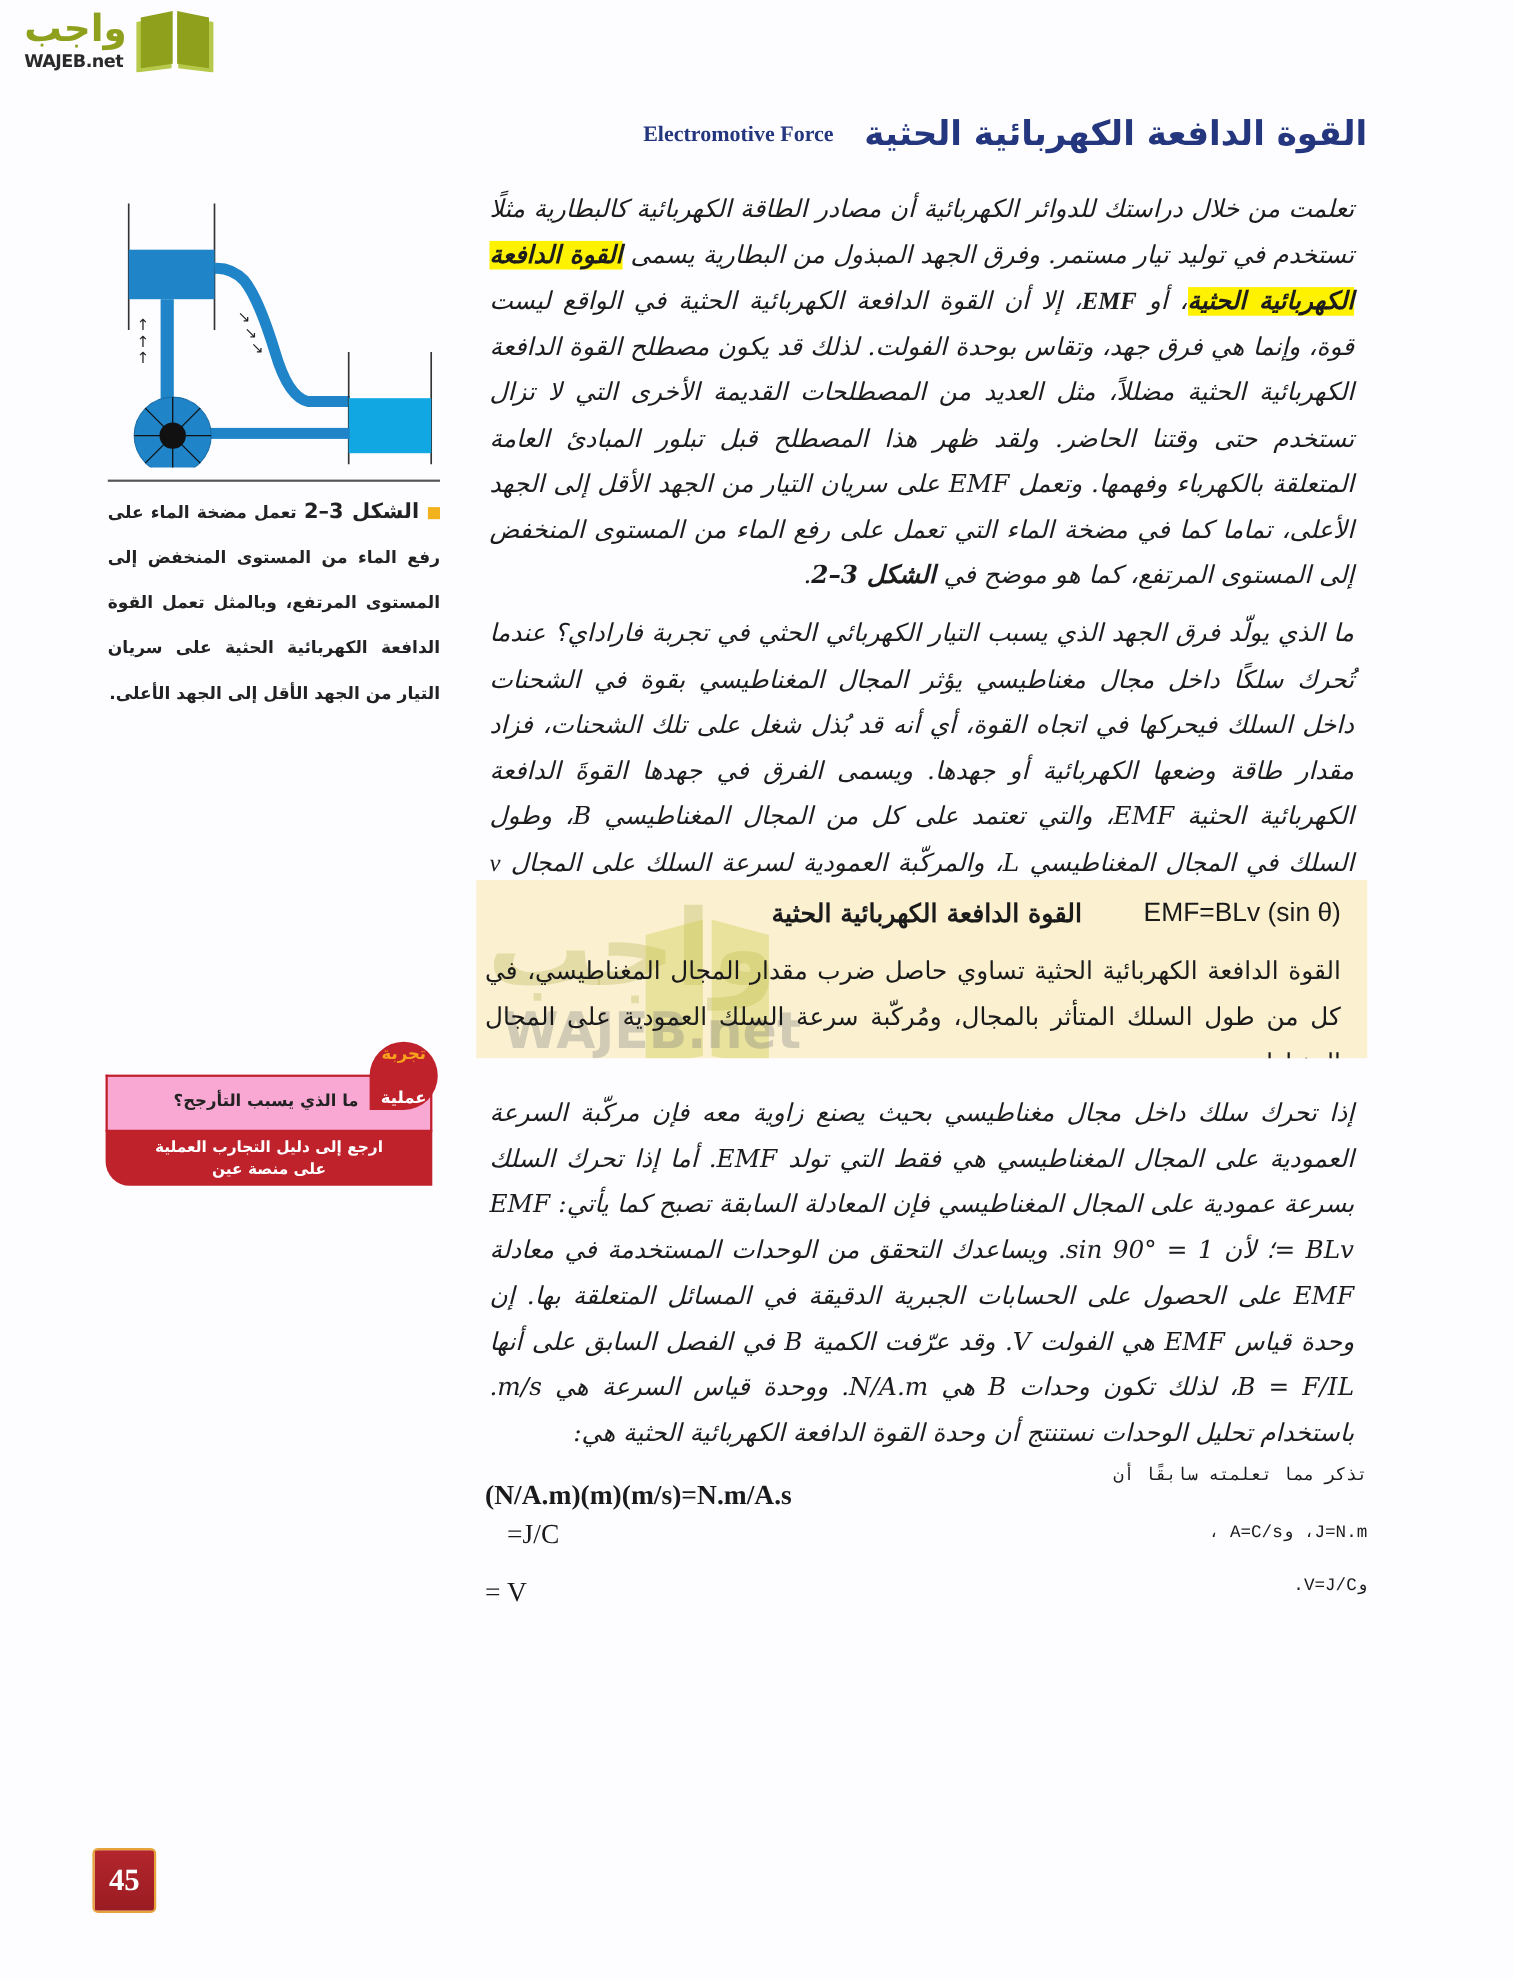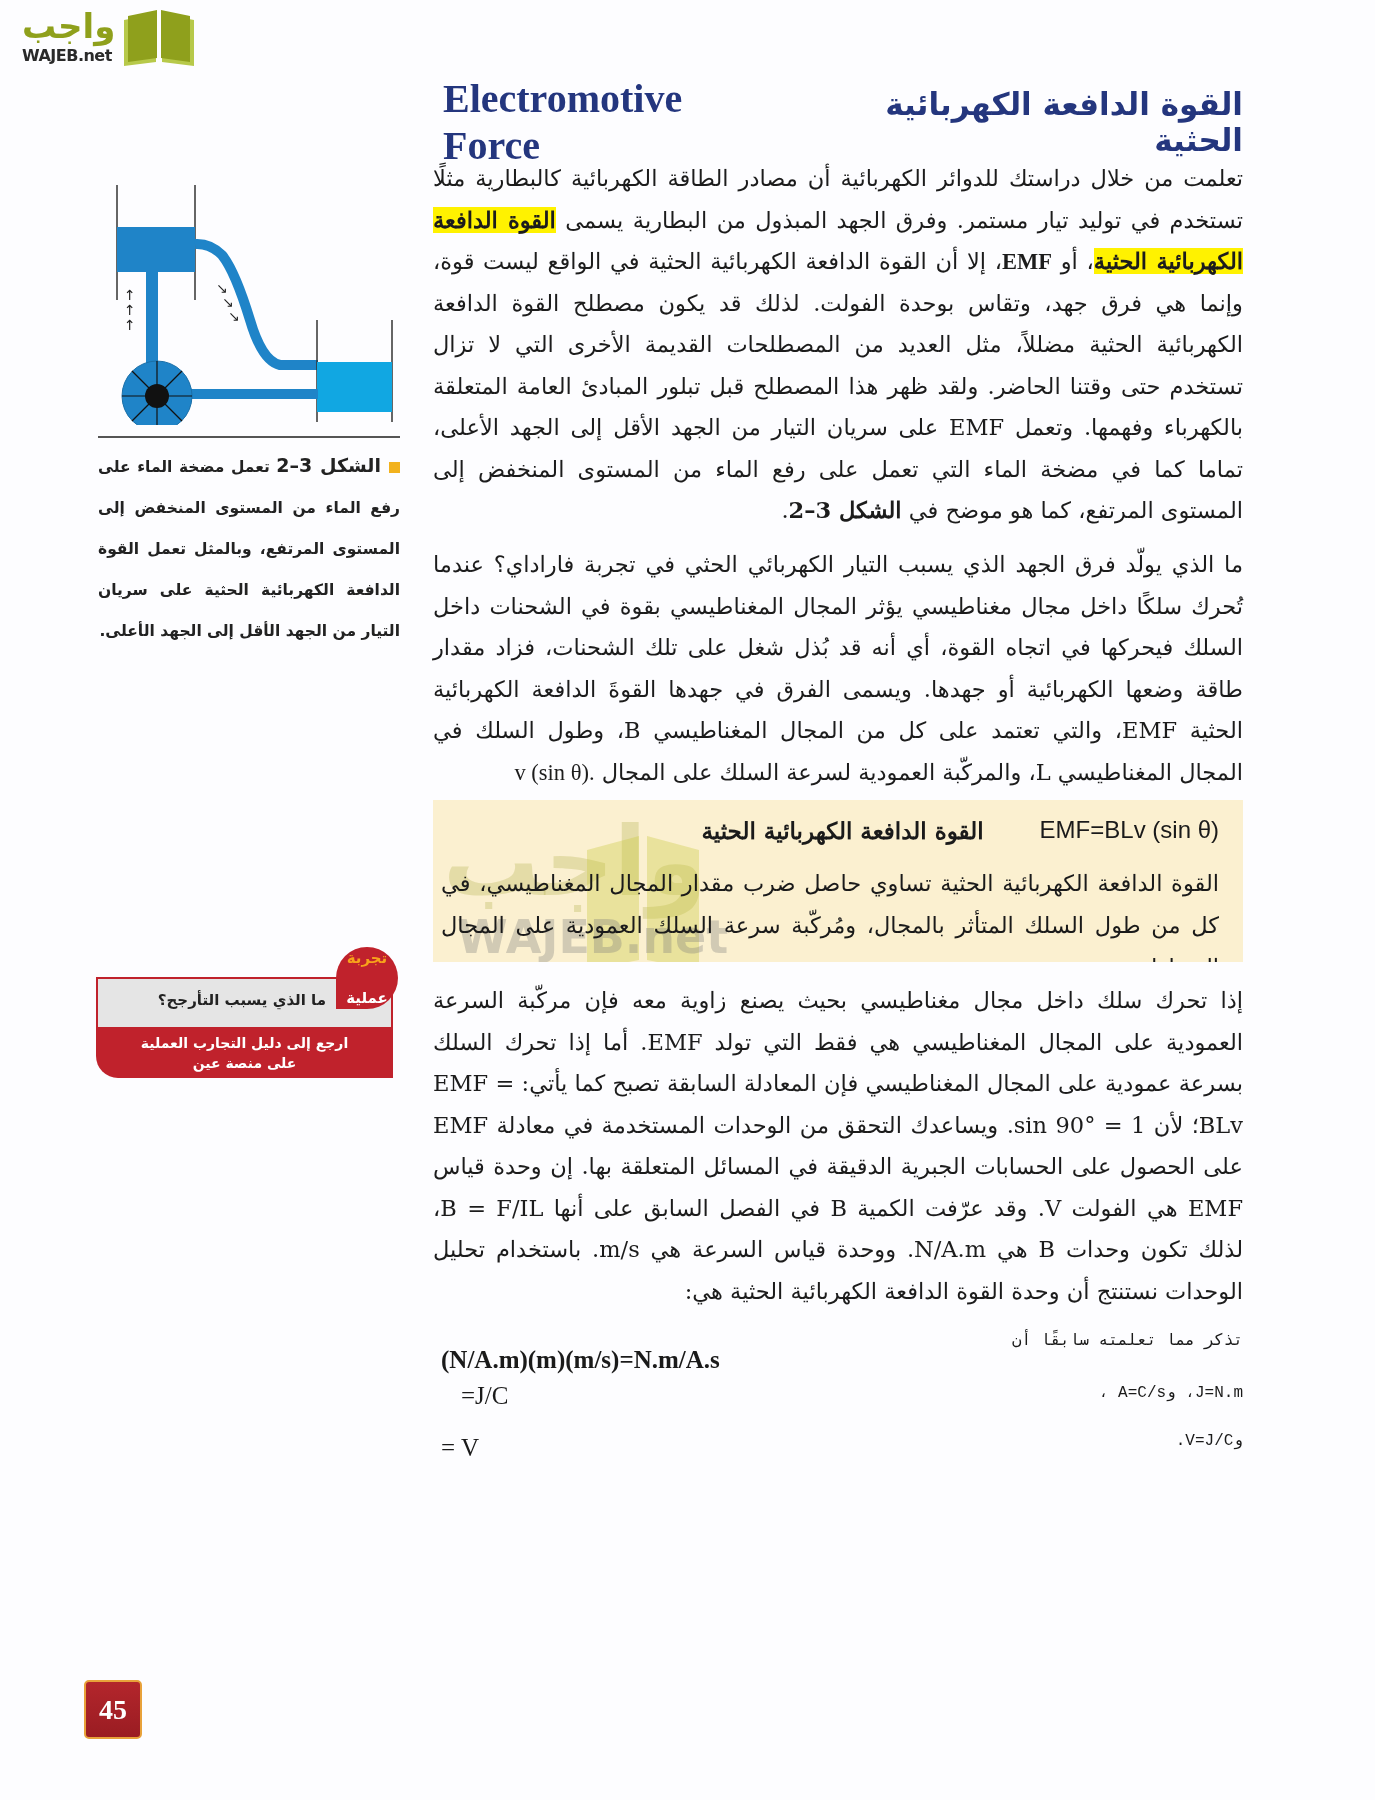--- a/index.html
+++ b/index.html
@@ -13,28 +13,28 @@
              font-weight: bold; font-size: 34px; color: #8fa01c; direction: rtl; }
   .logo-en { position: absolute; left: 10px; top: 40px; font-family: "DejaVu Sans", sans-serif;
              font-weight: bold; font-size: 16px; color: #2a2a2a; letter-spacing: -0.5px; }
   .logo-book { position: absolute; left: 108px; top: 4px; width: 78px; height: 56px; }
 
   
   .title { right: 132px; top: 98px; width: 800px; height: 48px; display: flex;
            flex-direction: row-reverse; align-items: center; gap: 28px; }
   .title-ar { font-family: "DejaVu Sans", sans-serif; font-weight: bold; font-size: 31px;
               color: #24367e; direction: rtl; }
-  .title-en { font-family: "Liberation Serif", serif; font-weight: bold; font-size: 40px;
+  .title-en { font-family: "Liberation Serif", serif; font-weight: bold; font-size: 20px;
               color: #24367e; }
 
   
   .col { right: 132px; width: 810px; direction: rtl; text-align: justify;
          font-family: "DejaVu Serif", "Liberation Serif", serif; font-size: 22.5px;
          line-height: 41.5px; color: #1c1c1c; }
-  .col p { margin: 0; }
+  .col p { margin: 12px; font-style: italic; }
   .hl { background: #fff200; font-weight: bold; }
   .b { font-weight: bold; }
   .lat { font-family: "Liberation Serif", serif; direction: ltr; unicode-bidi: embed; }
 
   
   .defbox { left: 433px; top: 800px; width: 810px; height: 162px; background: #fbf0d0;
             overflow: hidden; }
   .wm { position: absolute; font-family: "DejaVu Sans", sans-serif; font-weight: bold; }
   .wm-ar { left: 10px; top: 6px; font-size: 96px; color: rgba(170,170,60,0.28); direction: rtl; }
   .wm-en { left: 24px; top: 110px; font-size: 46px; color: rgba(120,120,120,0.32); }
@@ -56,21 +56,21 @@
   .fig-rule { left: 98px; top: 436px; width: 302px; height: 2px; background: #555; }
   .caption { left: 98px; top: 445px; width: 302px; direction: rtl; text-align: justify;
              font-family: "DejaVu Sans", sans-serif; font-weight: bold; font-size: 15.5px;
              line-height: 41px; color: #222; letter-spacing: 0.4px; }
   .cap-bullet { display: inline-block; width: 11px; height: 11px; background: #f2b21e;
                 margin-left: 8px; vertical-align: middle; }
   .cap-fig { font-size: 19px; font-weight: bold; }
 
   
   .lab { left: 96px; top: 977px; width: 296px; height: 101px; }
-  .lab-top { position: absolute; left: 0; top: 0; width: 293px; height: 50px; background: #e5e5e5;
+  .lab-top { position: absolute; left: 0; top: 0; width: 293px; height: 50px; background: #f9a8d4;
              border: 2px solid #c0222c; border-bottom: none; }
   .lab-q { position: absolute; right: 65px; top: 12px; direction: rtl; font-family: "DejaVu Sans", sans-serif;
            font-weight: bold; font-size: 15px; color: #222; }
   .lab-bottom { position: absolute; left: 0; top: 50px; width: 297px; height: 51px; background: #c0222c;
                 border-bottom-left-radius: 22px; color: #fff; text-align: center;
                 font-family: "DejaVu Sans", sans-serif; font-weight: bold; font-size: 14px; line-height: 20px;
                 padding-top: 6px; box-sizing: border-box; direction: rtl; }
   .lab-badge { position: absolute; left: 240px; top: -30px; width: 62px; height: 62px; background: #c0222c;
                border-radius: 31px 31px 31px 0; display: flex; flex-direction: column; align-items: center;
                justify-content: center; direction: rtl; font-family: "DejaVu Sans", sans-serif;

